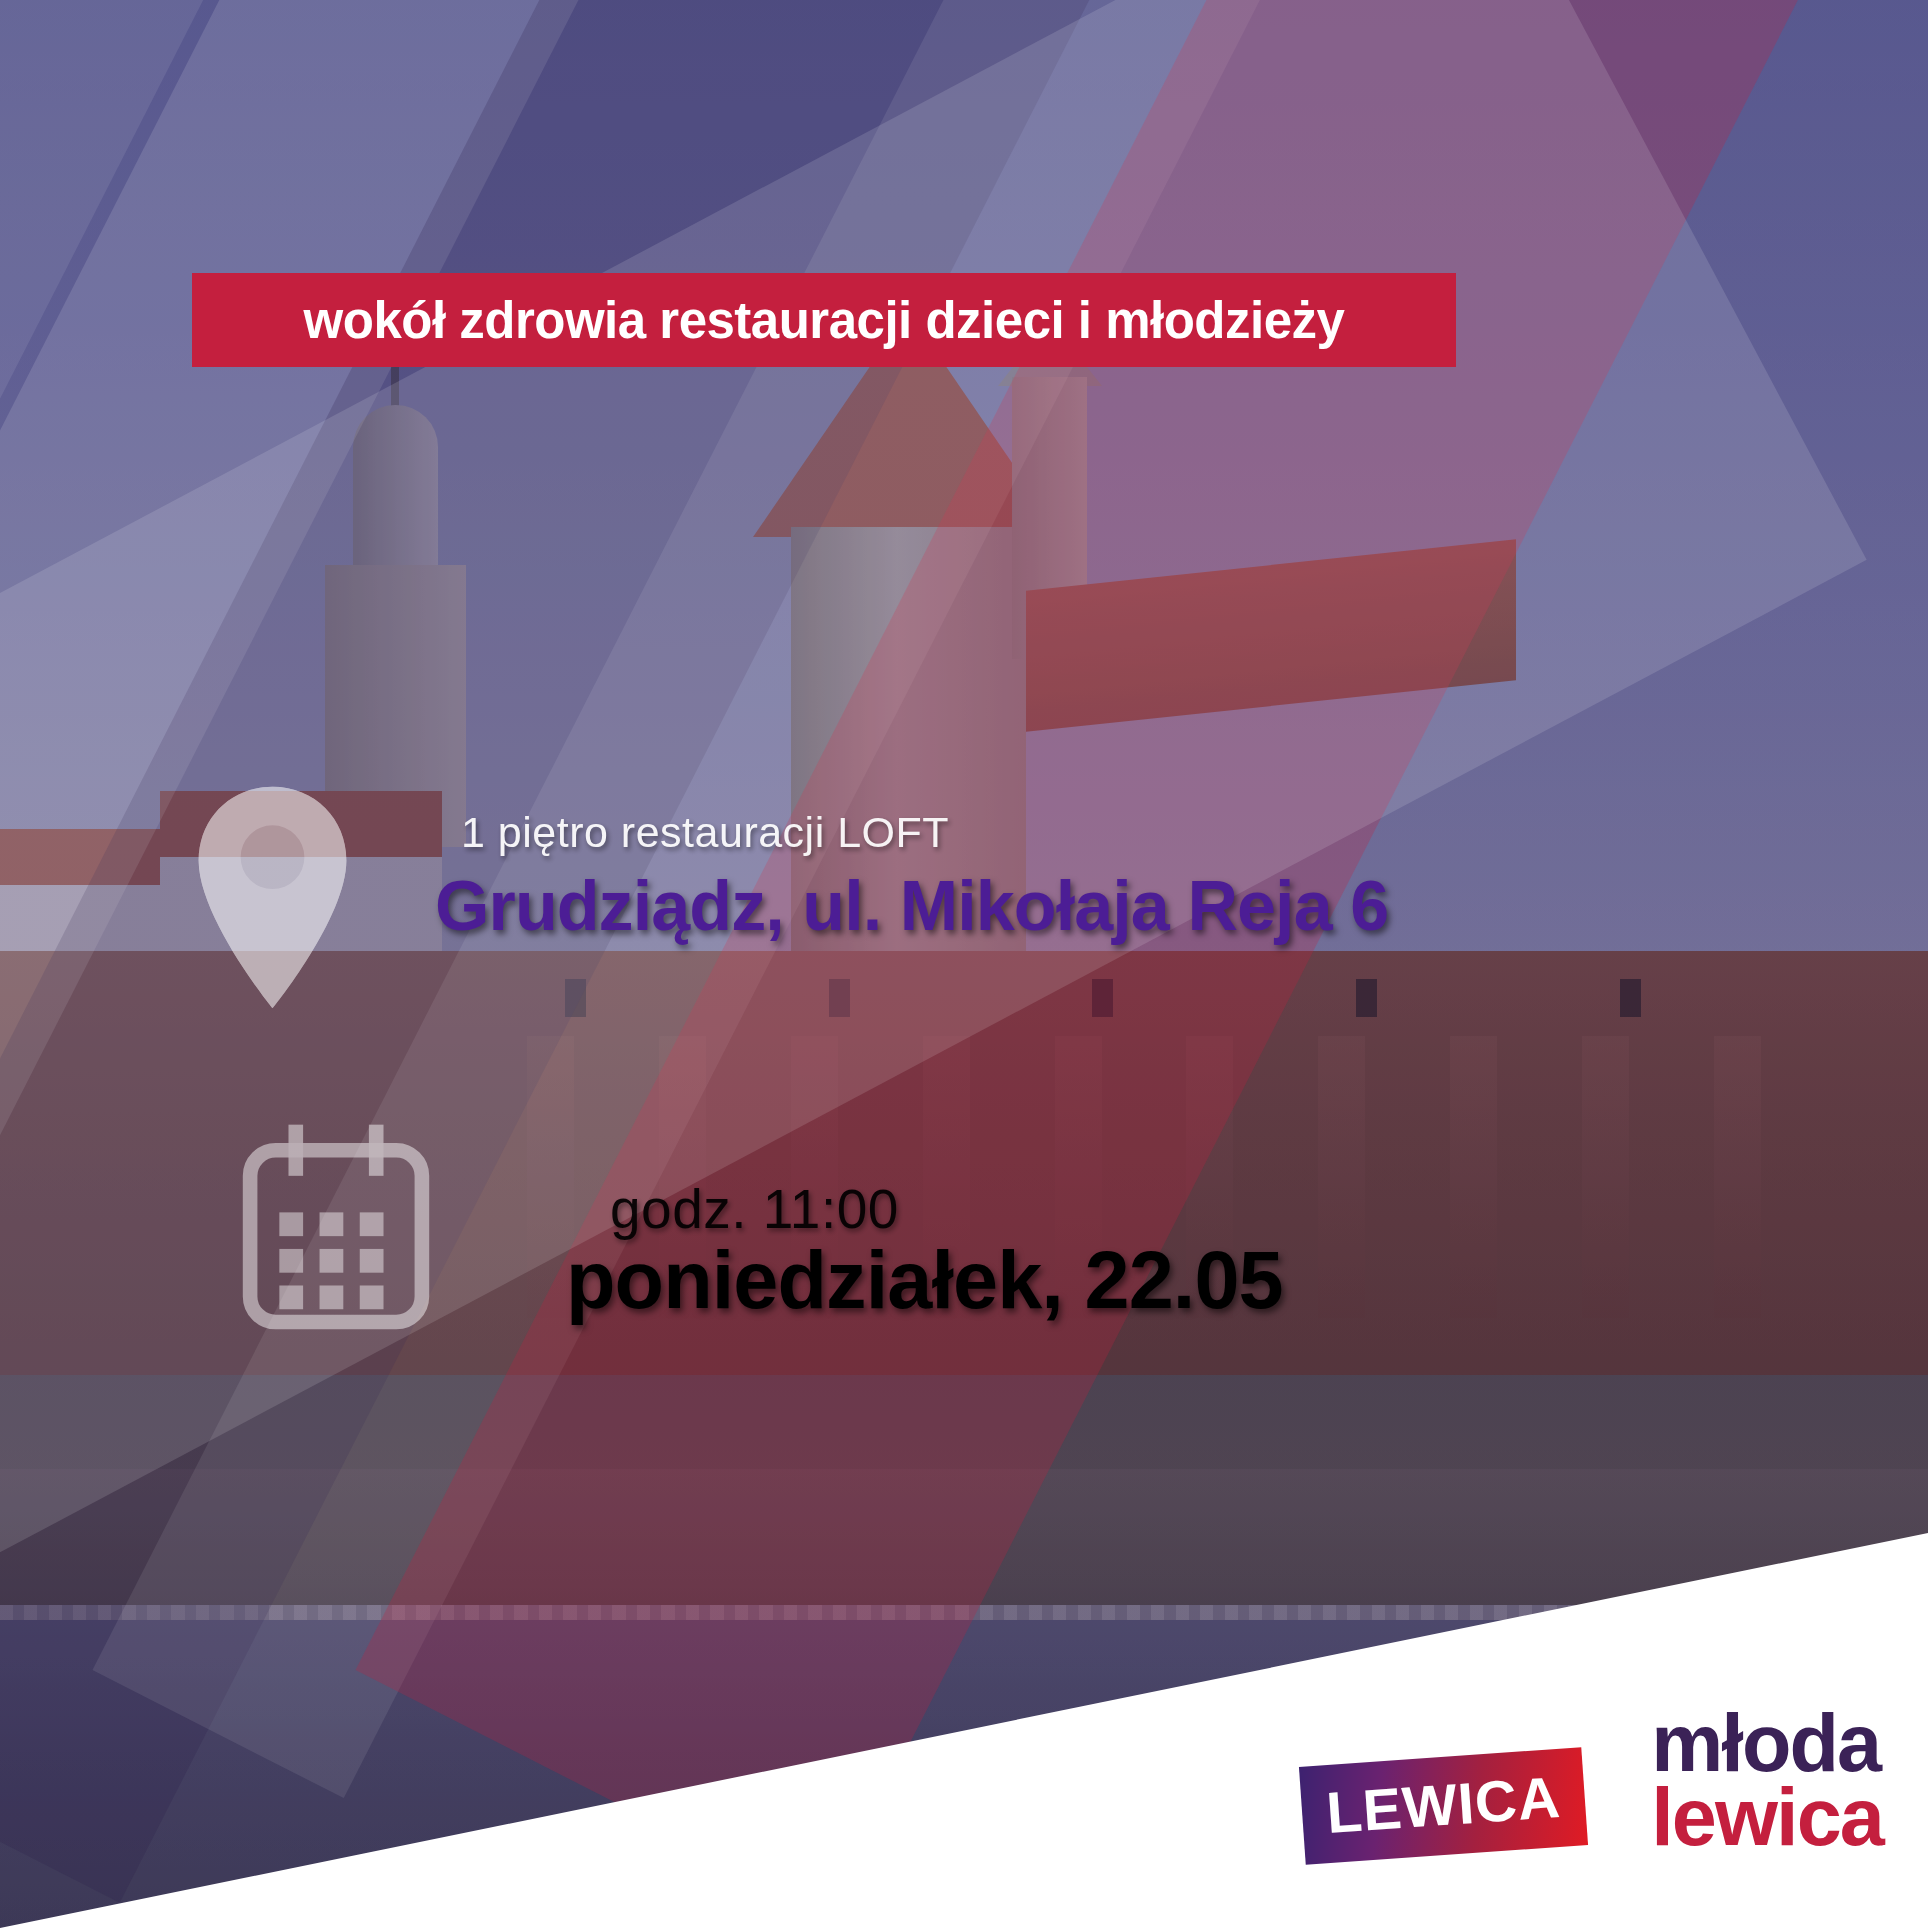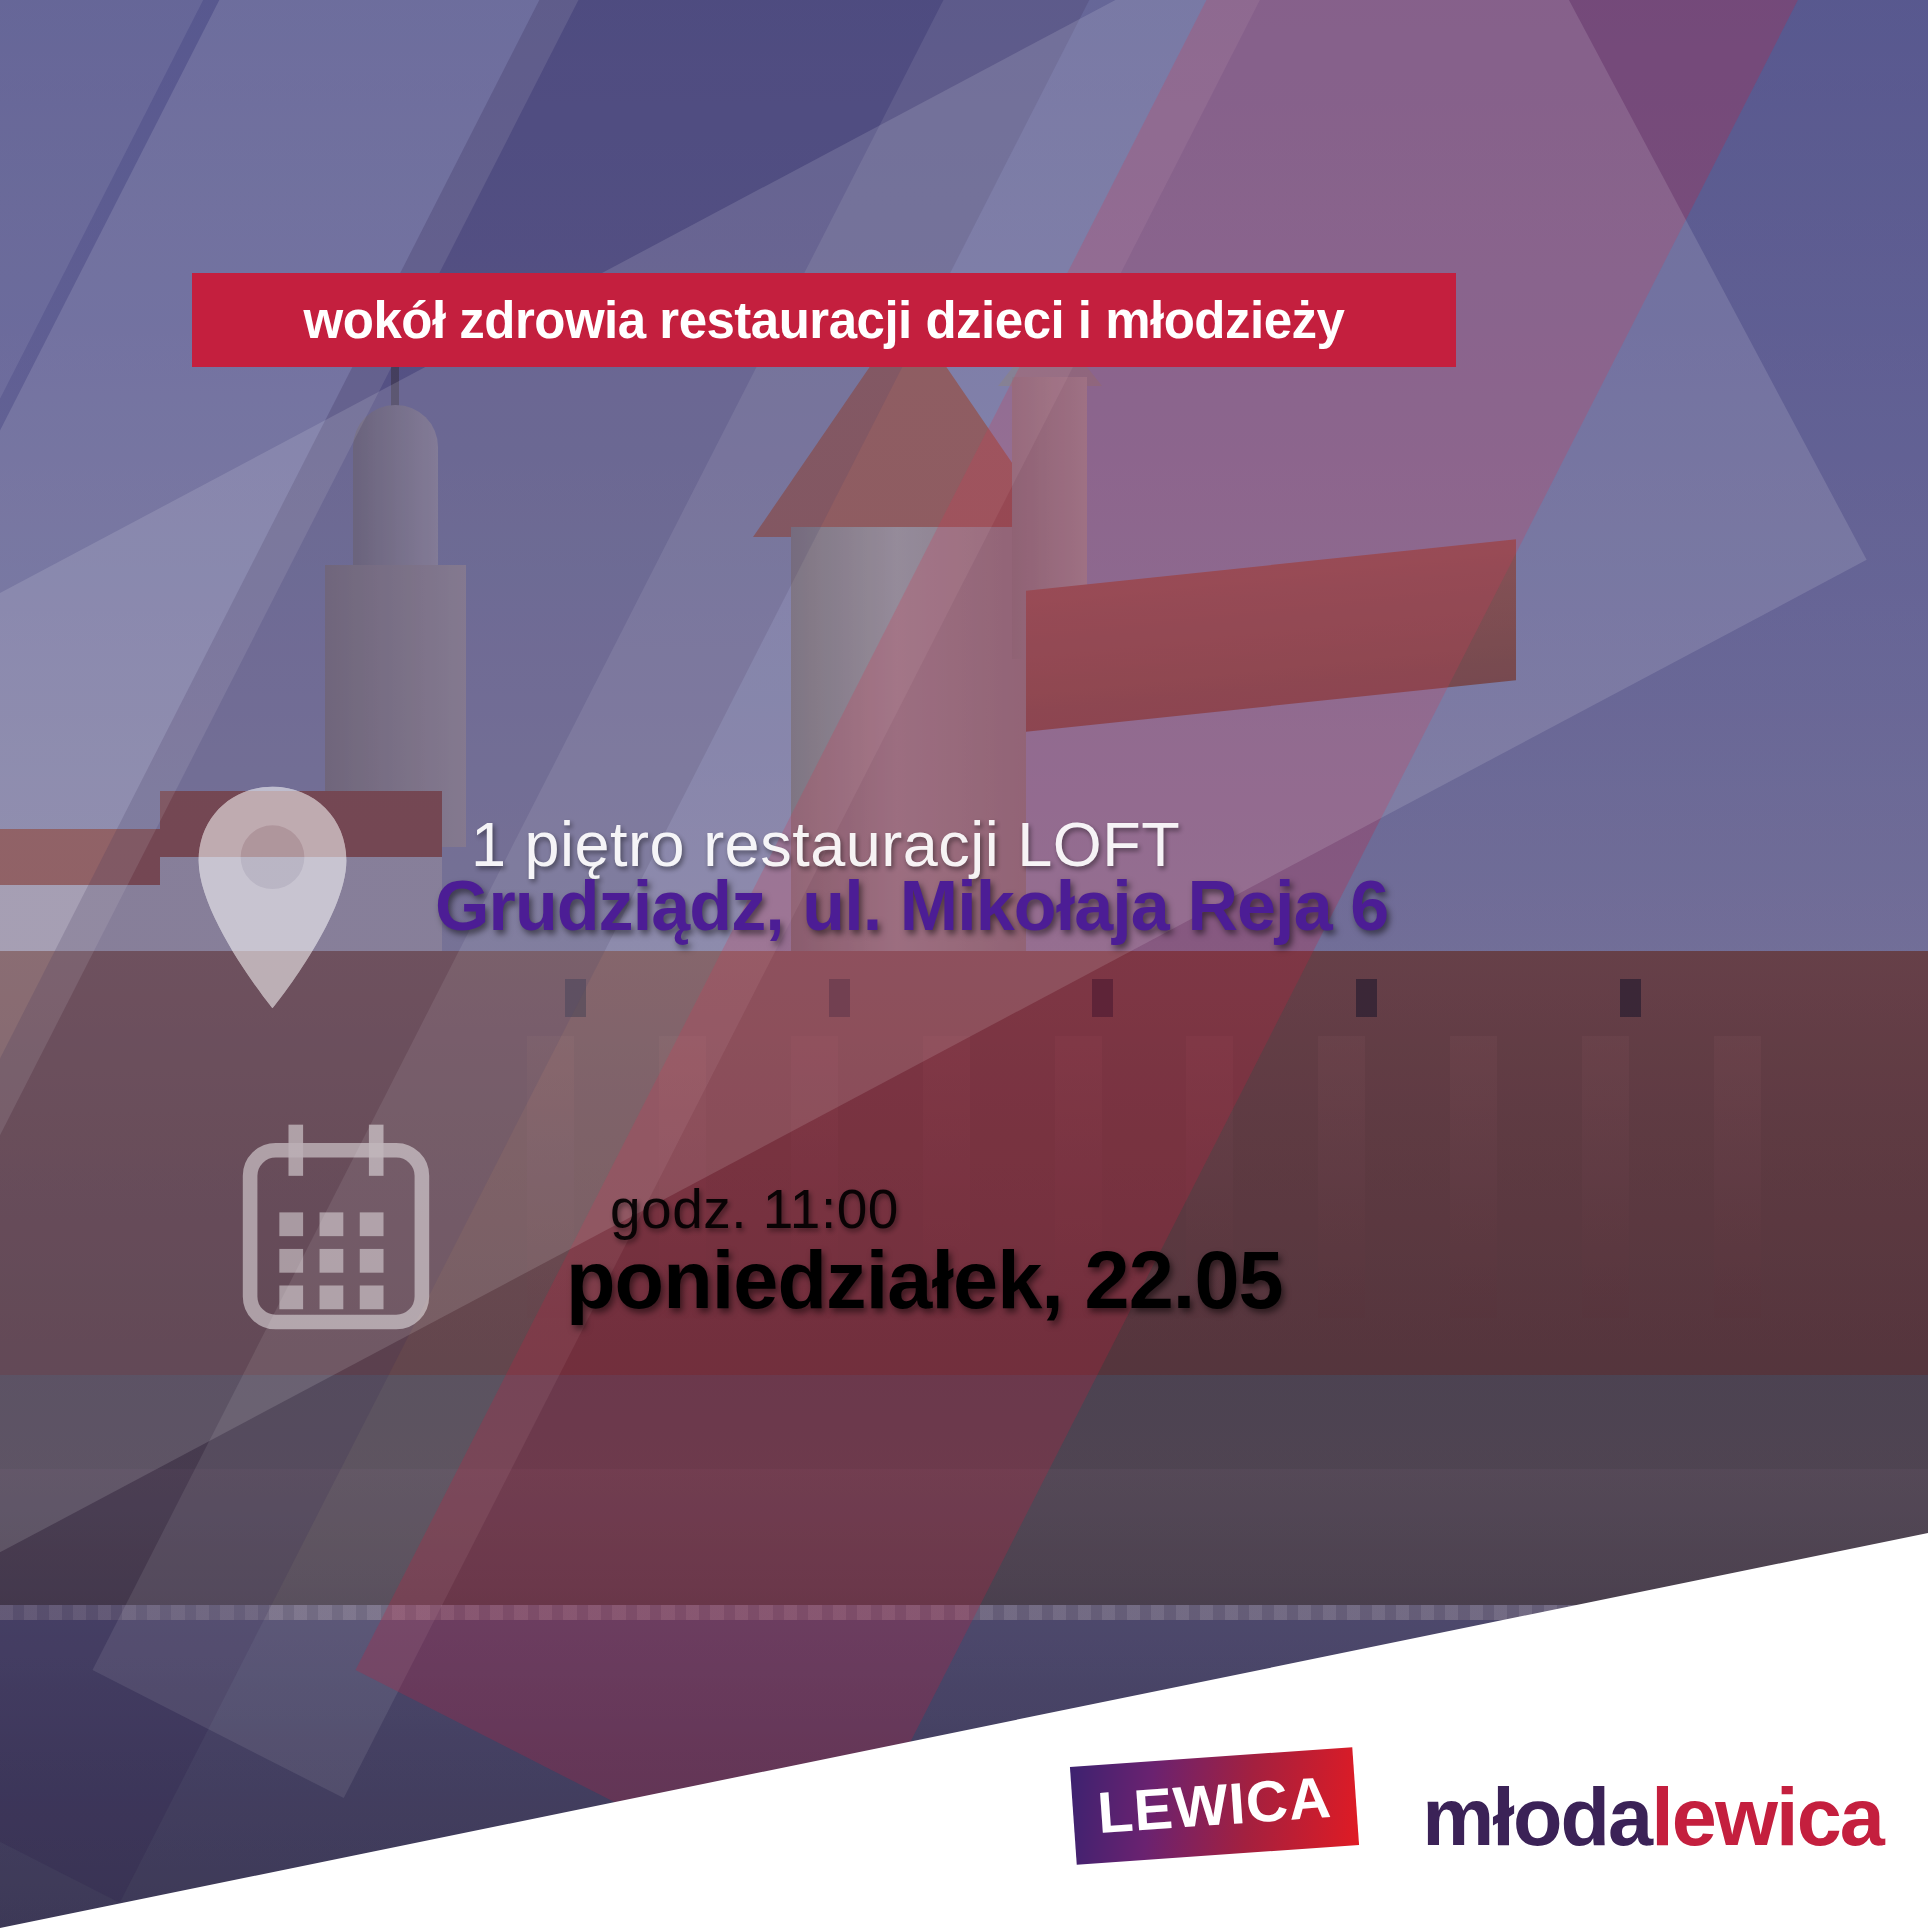--- a/index.html
+++ b/index.html
@@ -83,23 +83,22 @@
   .subtitle-text{
     color:#fff;font-size:51px;font-weight:bold;letter-spacing:-0.5px;
     line-height:1;white-space:nowrap;
   }
 
   
   .info-loc{position:absolute;left:188px;top:772px;width:1412px;height:264px;}
   .pin-icon{position:absolute;left:0px;top:7.5px;width:169px;height:235px;opacity:.55;}
   .loc-small{
     position:absolute;left:273px;top:36px;color:#ffffff;opacity:.92;
-    font-size:63px;font-weight:400;letter-spacing:0.5px;white-space:nowrap;
+    font-size:43px;font-weight:400;letter-spacing:0.5px;white-space:nowrap;
     text-shadow:1.9px 2.8px 5.6px rgba(0,0,0,.45);
-    margin-left:10px;
   }
   .loc-big{
     position:absolute;left:247px;top:94px;color:#4c1d95;
     font-size:70px;font-weight:bold;letter-spacing:-0.9px;white-space:nowrap;
     text-shadow:2.8px 3.8px 6.6px rgba(0,0,0,.5);
   }
 
   .info-date{position:absolute;left:235px;top:1121px;width:1412px;height:245px;}
   .cal-icon{position:absolute;left:0px;top:0px;width:202px;height:212px;opacity:.55;}
   .date-small{
@@ -121,21 +120,21 @@
   .logos{position:absolute;right:45px;bottom:73px;display:flex;align-items:flex-end;gap:66px;}
   .lewica-badge{
     transform:rotate(-4deg);
     background:linear-gradient(100deg,#3d2270 0%,#6a2270 28%,#a4203f 62%,#e01b24 100%);
     padding:19px 24.5px 21px 24.5px;display:flex;align-items:center;justify-content:center;
   }
   .lewica-badge span{
     color:#fff;font-size:58px;font-weight:bold;letter-spacing:0.9px;line-height:1;
     font-family:"Liberation Sans",sans-serif;
   }
-  .ml-logo{display:flex;line-height:.92;}
+  .ml-logo{display:flex;flex-direction:column;line-height:.92;}
   .ml-top{color:#3b2257;font-size:81px;font-weight:bold;letter-spacing:-1.9px;}
   .ml-bot{color:#c41f3e;font-size:81px;font-weight:bold;letter-spacing:-1.9px;}
 </style>
 </head>
 <body>
 
 <div id="poster">
 
   <div class="photo">
     <div class="sky"></div>

